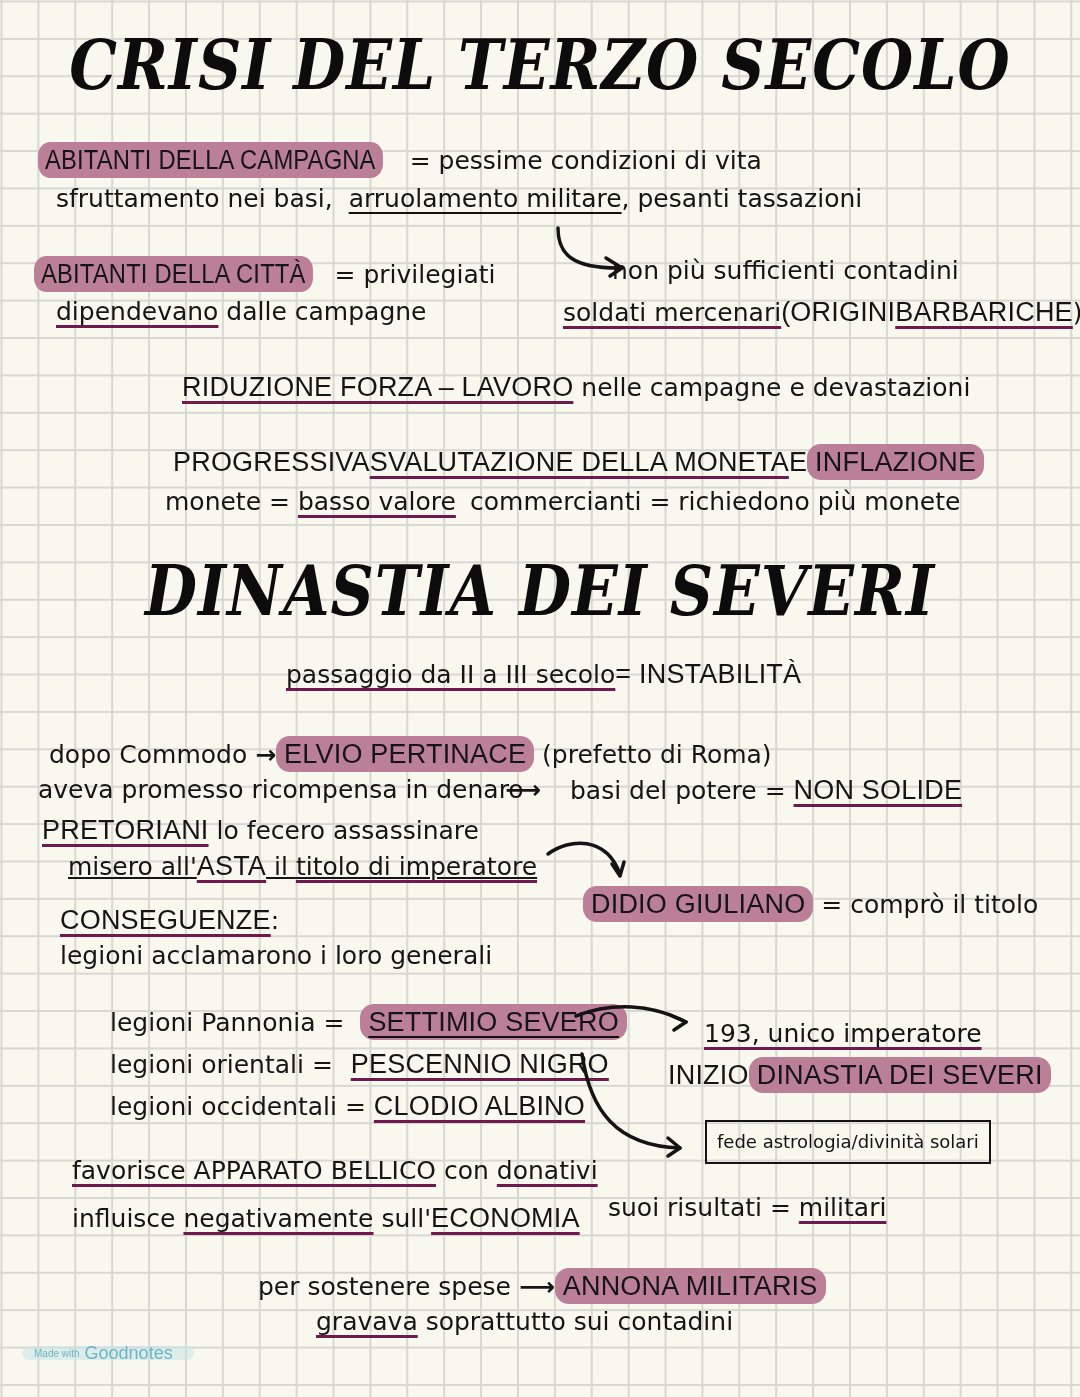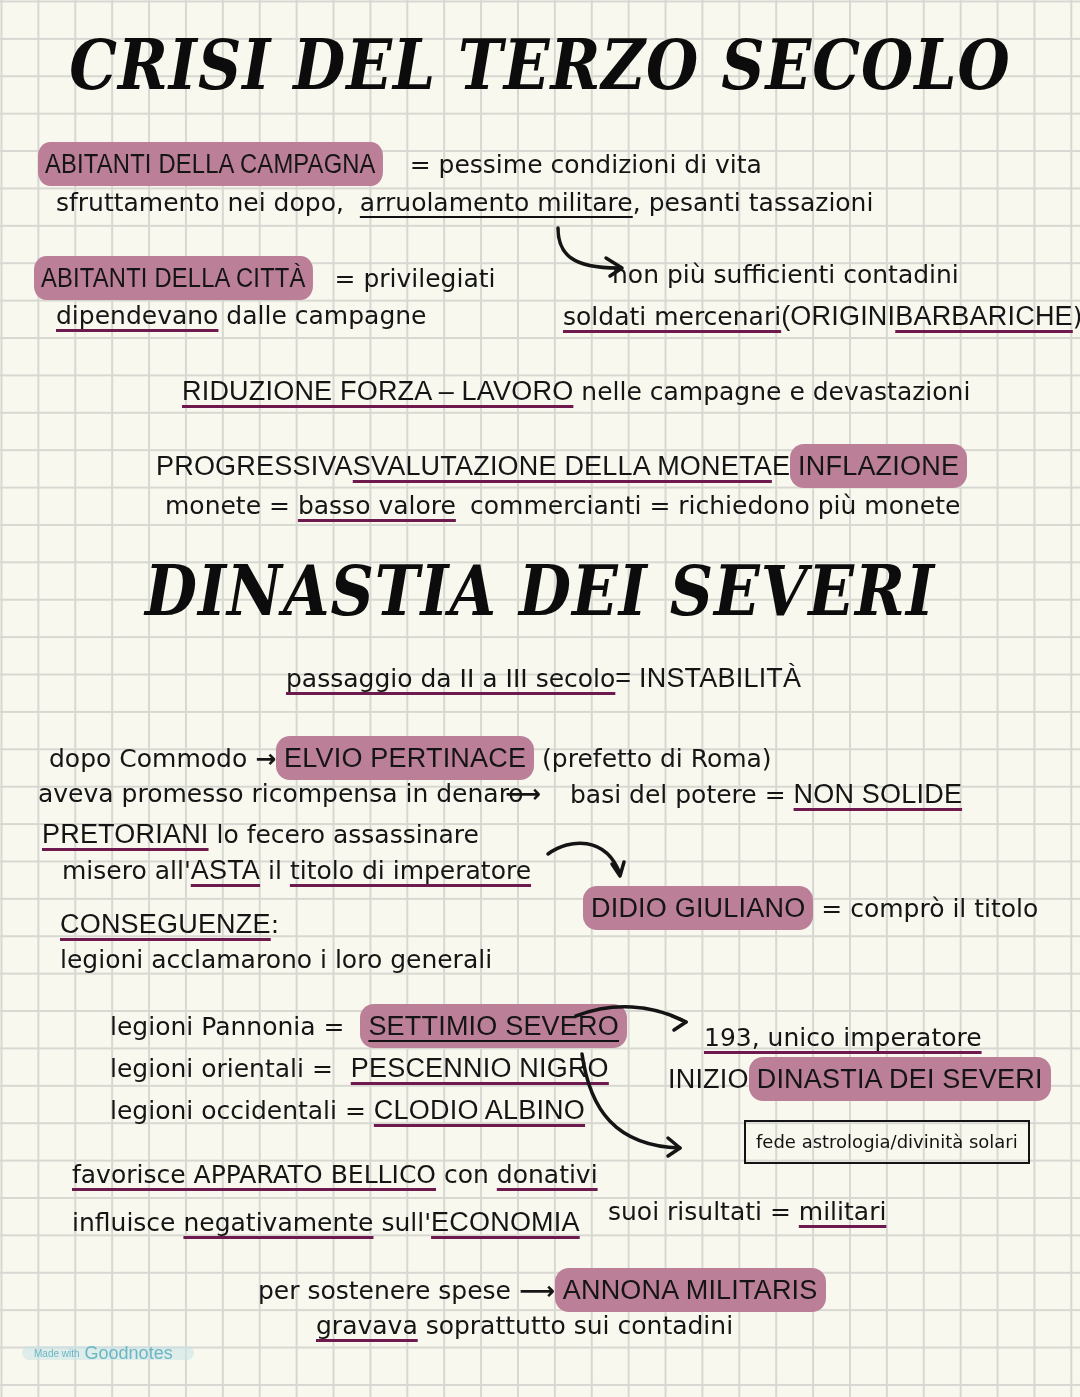--- a/index.html
+++ b/index.html
@@ -16,21 +16,21 @@
   }
   .title {
     position: absolute; left: 0; width: 1080px; text-align: center;
     font-family: "DejaVu Serif", serif; font-weight: bold; font-style: italic;
     font-size: 60px; letter-spacing: 1px; color: #0c0c0c;
     transform: scaleY(1.15);
   }
   .line {
     position: absolute; white-space: nowrap;
     font-family: "DejaVu Sans", sans-serif;
-    font-size: 25px; line-height: 44px; color: #151515;
+    font-size: 25px; line-height: 36px; color: #151515;
   }
   .caps {
     font-family: "Liberation Sans Narrow", "Liberation Sans", sans-serif;
     font-size: 27px; letter-spacing: 0.2px;
     display: inline-block; transform: scaleX(0.88); transform-origin: left center;
   }
   .hl {
     background: #bb7f98; border-radius: 14px; padding: 0 8px;
   }
   .ul {
@@ -57,21 +57,21 @@
 </style>
 </head>
 <body>
 
 <div class="title" style="top:30px;">CRISI DEL TERZO SECOLO</div>
 
 <div class="line" style="left:38px; top:142px;">
   <span class="caps hl">ABITANTI DELLA CAMPAGNA</span><span style="margin-left:-28px;"> = pessime condizioni di vita</span>
 </div>
 <div class="line" style="left:56px; top:181px;">
-  <span>sfruttamento nei dopo, </span><span class="ul-black">arruolamento militare</span><span>, pesanti tassazioni</span>
+  <span>sfruttamento nei basi, </span><span class="ul-black">arruolamento militare</span><span>, pesanti tassazioni</span>
 </div>
 
 <div class="line" style="left:34px; top:256px;">
   <span class="caps hl">ABITANTI DELLA CITTÀ</span><span style="margin-left:-24px;"> = privilegiati</span>
 </div>
 <div class="line" style="left:56px; top:294px;">
   <span class="ul">dipendevano</span><span> dalle campagne</span>
 </div>
 
 <svg class="arrow" style="left:552px; top:224px;" width="80" height="60" viewBox="0 0 80 60">
@@ -81,21 +81,21 @@
 
 <div class="line" style="left:612px; top:253px;">non più sufficienti contadini</div>
 <div class="line" style="left:563px; top:294px;">
   <span class="ul">soldati mercenari</span><span class="caps" style="transform:none;"> (ORIGINI </span><span class="caps ul" style="transform:none;">BARBARICHE</span><span>)</span>
 </div>
 
 <div class="line" style="left:182px; top:369px;">
   <span class="caps ul" style="transform:none;">RIDUZIONE FORZA – LAVORO</span><span> nelle campagne e devastazioni</span>
 </div>
 
-<div class="line" style="left:156px; top:444px;">
+<div class="line" style="left:173px; top:444px;">
   <span class="caps" style="transform:none;">PROGRESSIVA </span><span class="caps ul" style="transform:none;">SVALUTAZIONE DELLA MONETA</span><span class="caps" style="transform:none;"> E </span><span class="caps hl" style="transform:none;">INFLAZIONE</span>
 </div>
 
 <div class="line" style="left:165px; top:484px;">
   <span>monete = </span><span class="ul">basso valore</span>
 </div>
 <div class="line" style="left:470px; top:484px;">commercianti = richiedono più monete</div>
 
 <div class="title" style="top:556px;">DINASTIA DEI SEVERI</div>
 
@@ -112,21 +112,21 @@
 </div>
 <div class="line" style="left:505px; top:772px; font-weight:bold;">⟶</div>
 <div class="line" style="left:570px; top:772px;">
   <span>basi del potere = </span><span class="caps ul" style="transform:none;">NON SOLIDE</span>
 </div>
 
 <div class="line" style="left:42px; top:812px;">
   <span class="caps ul" style="transform:none;">PRETORIANI</span><span> lo fecero assassinare</span>
 </div>
 
-<div class="line" style="left:62px; top:848px;">
+<div class="line" style="left:68px; top:848px;text-decoration:underline;">
   <span>misero all'</span><span class="caps ul" style="transform:none;">ASTA</span><span> il </span><span class="ul">titolo di imperatore</span>
 </div>
 
 <svg class="arrow" style="left:540px; top:838px;" width="90" height="45" viewBox="0 0 90 45">
   <path d="M8 16 C 30 0, 66 -2, 80 36" stroke="#141414" stroke-width="3.5" fill="none" stroke-linecap="round"></path>
   <path d="M72 26 L80 38 L84 24" stroke="#141414" stroke-width="3.5" fill="none" stroke-linecap="round" stroke-linejoin="round"></path>
 </svg>
 
 <div class="line" style="left:562px; top:886px;padding-left:21px;">
   <span class="caps hl" style="transform:none;">DIDIO GIULIANO</span><span> = comprò il titolo</span>
@@ -158,21 +158,21 @@
   <path d="M92 88 L104 98 L92 106" stroke="#141414" stroke-width="3.5" fill="none" stroke-linecap="round" stroke-linejoin="round"></path>
 </svg>
 
 <div class="line" style="left:704px; top:1016px;">
   <span class="ul">193, unico imperatore</span>
 </div>
 <div class="line" style="left:668px; top:1057px;">
   <span class="caps" style="transform:none;">INIZIO </span><span class="caps hl" style="transform:none;">DINASTIA DEI SEVERI</span>
 </div>
 
-<div class="boxed" style="left:705px; top:1120px;margin-left:39px;">fede astrologia/divinità solari</div>
+<div class="boxed" style="left:705px; top:1120px;">fede astrologia/divinità solari</div>
 
 <div class="line" style="left:72px; top:1153px;">
   <span class="ul">favorisce APPARATO BELLICO</span><span> con </span><span class="ul">donativi</span>
 </div>
 <div class="line" style="left:72px; top:1200px;">
   <span>influisce </span><span class="ul">negativamente</span><span> sull'</span><span class="caps ul" style="transform:none;">ECONOMIA</span>
 </div>
 
 <div class="line" style="left:608px; top:1190px;">
   <span>suoi risultati = </span><span class="ul">militari</span>

